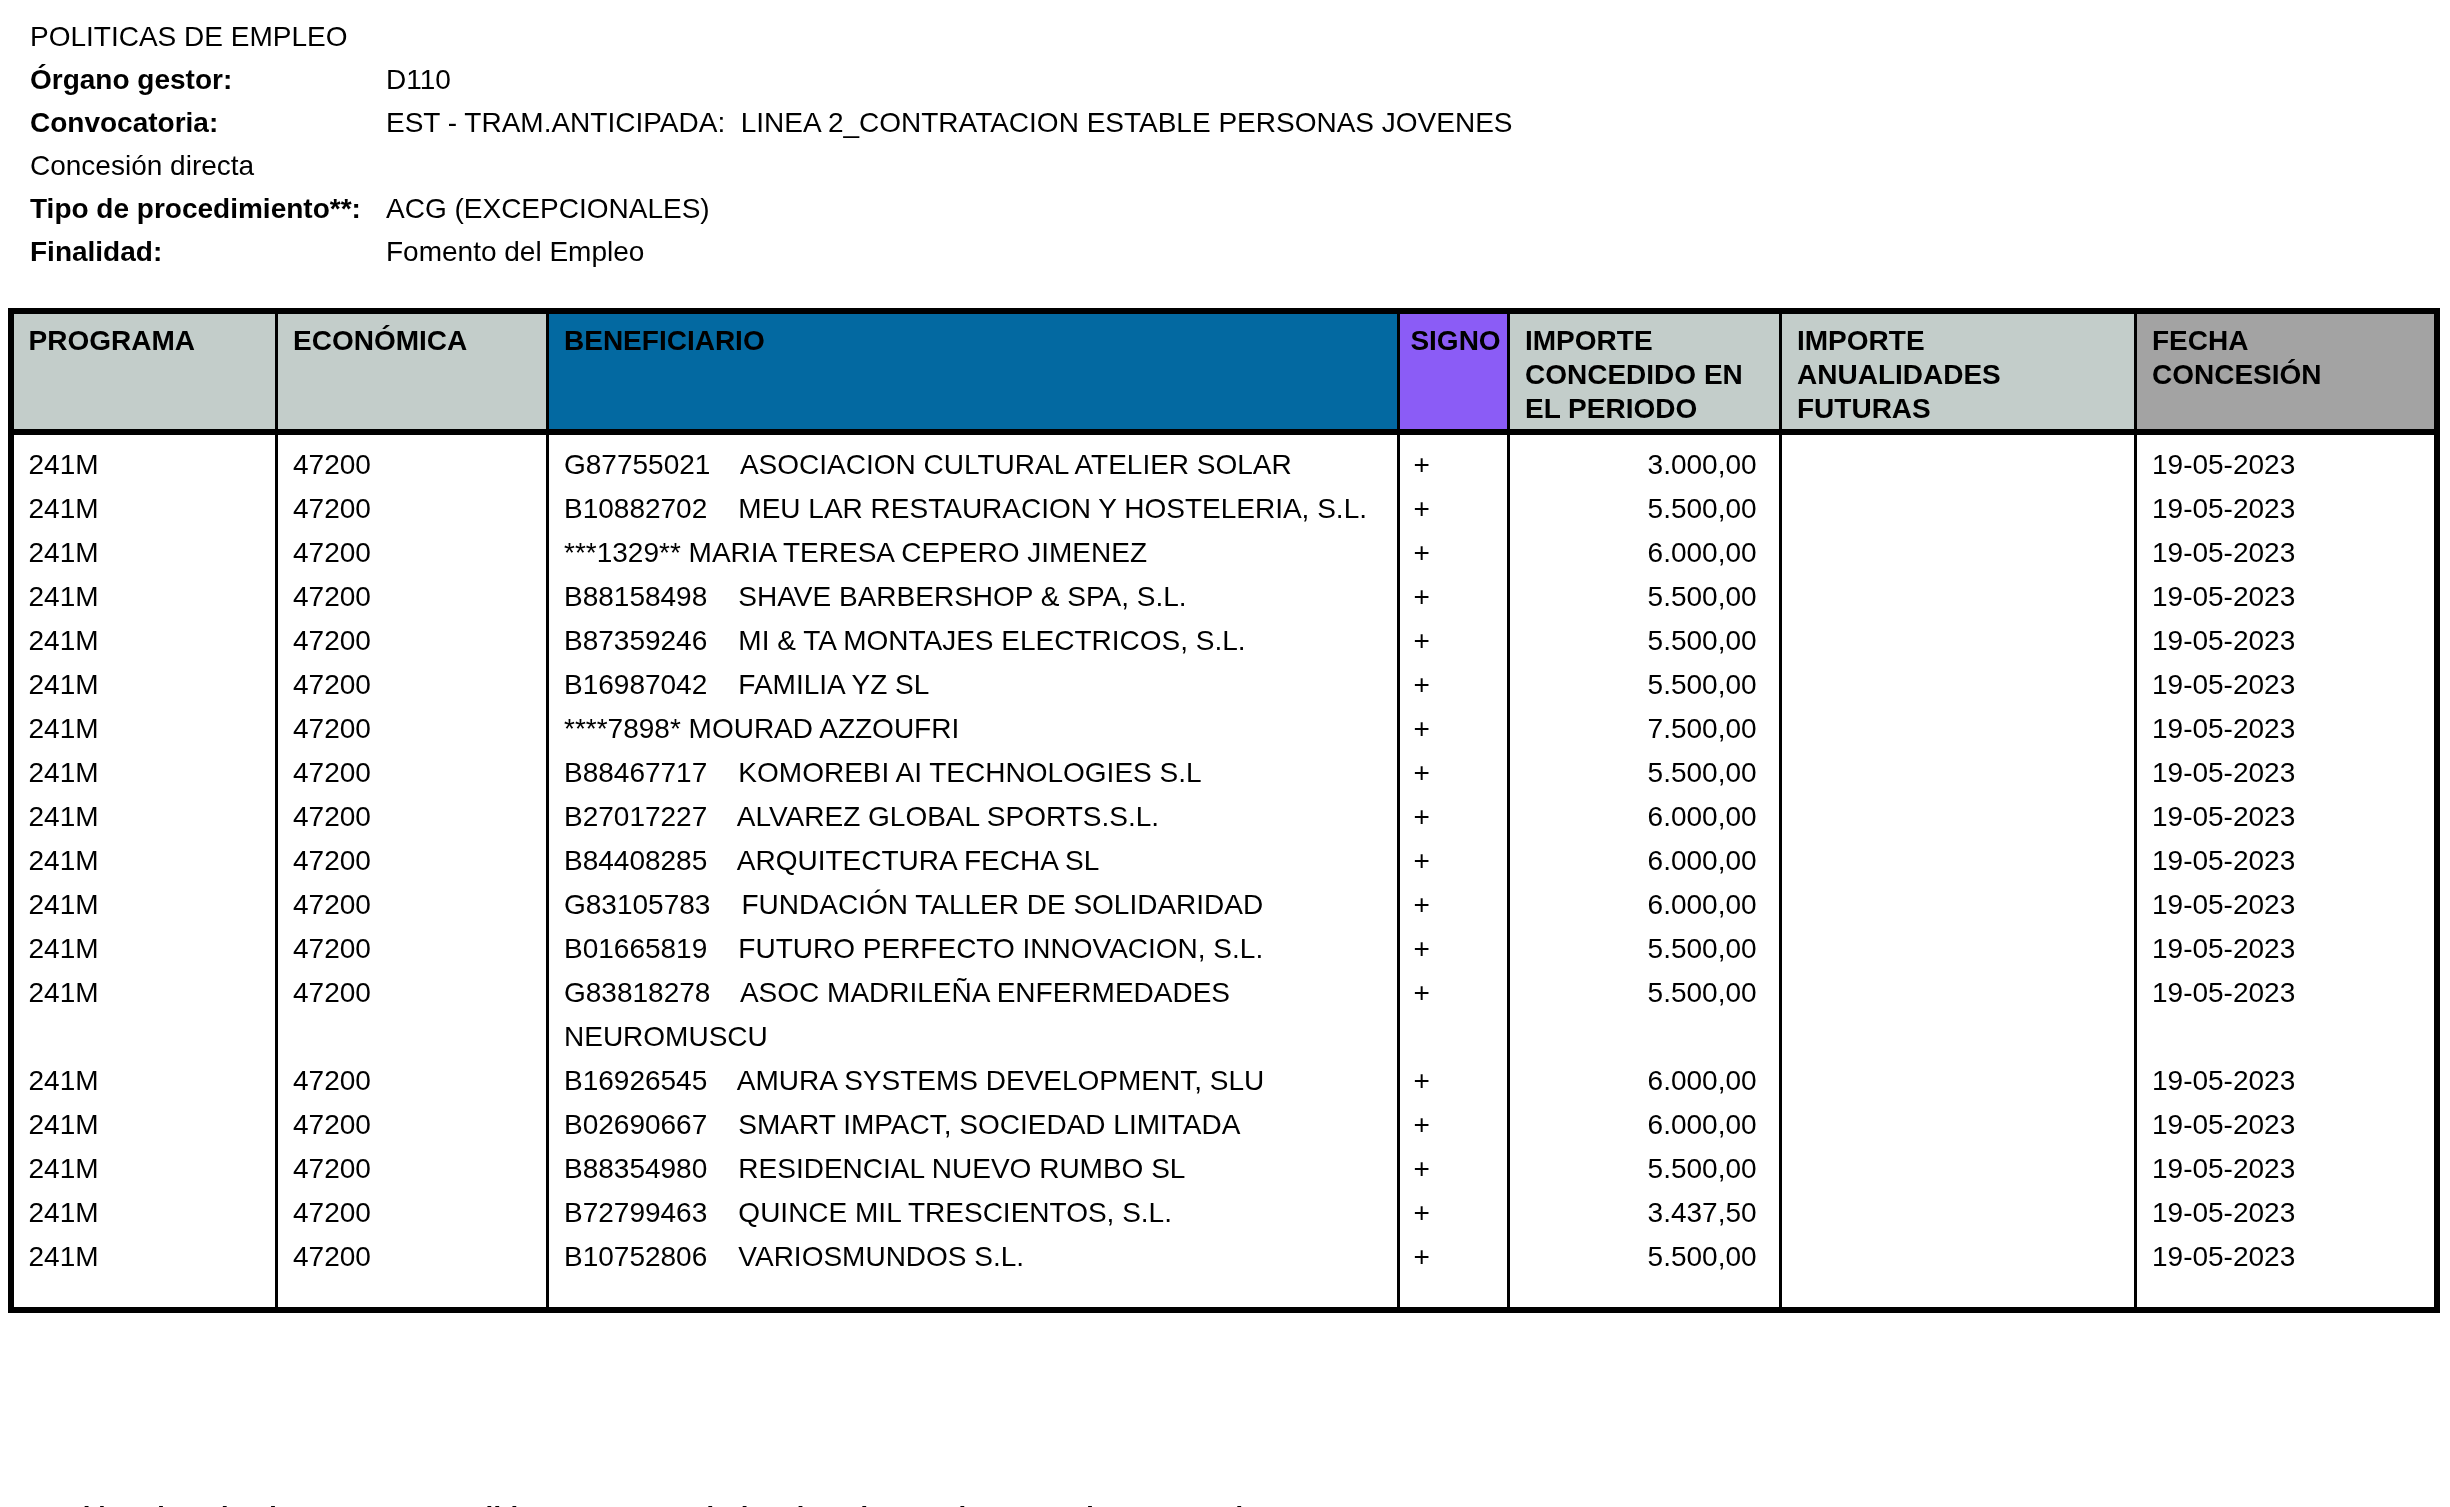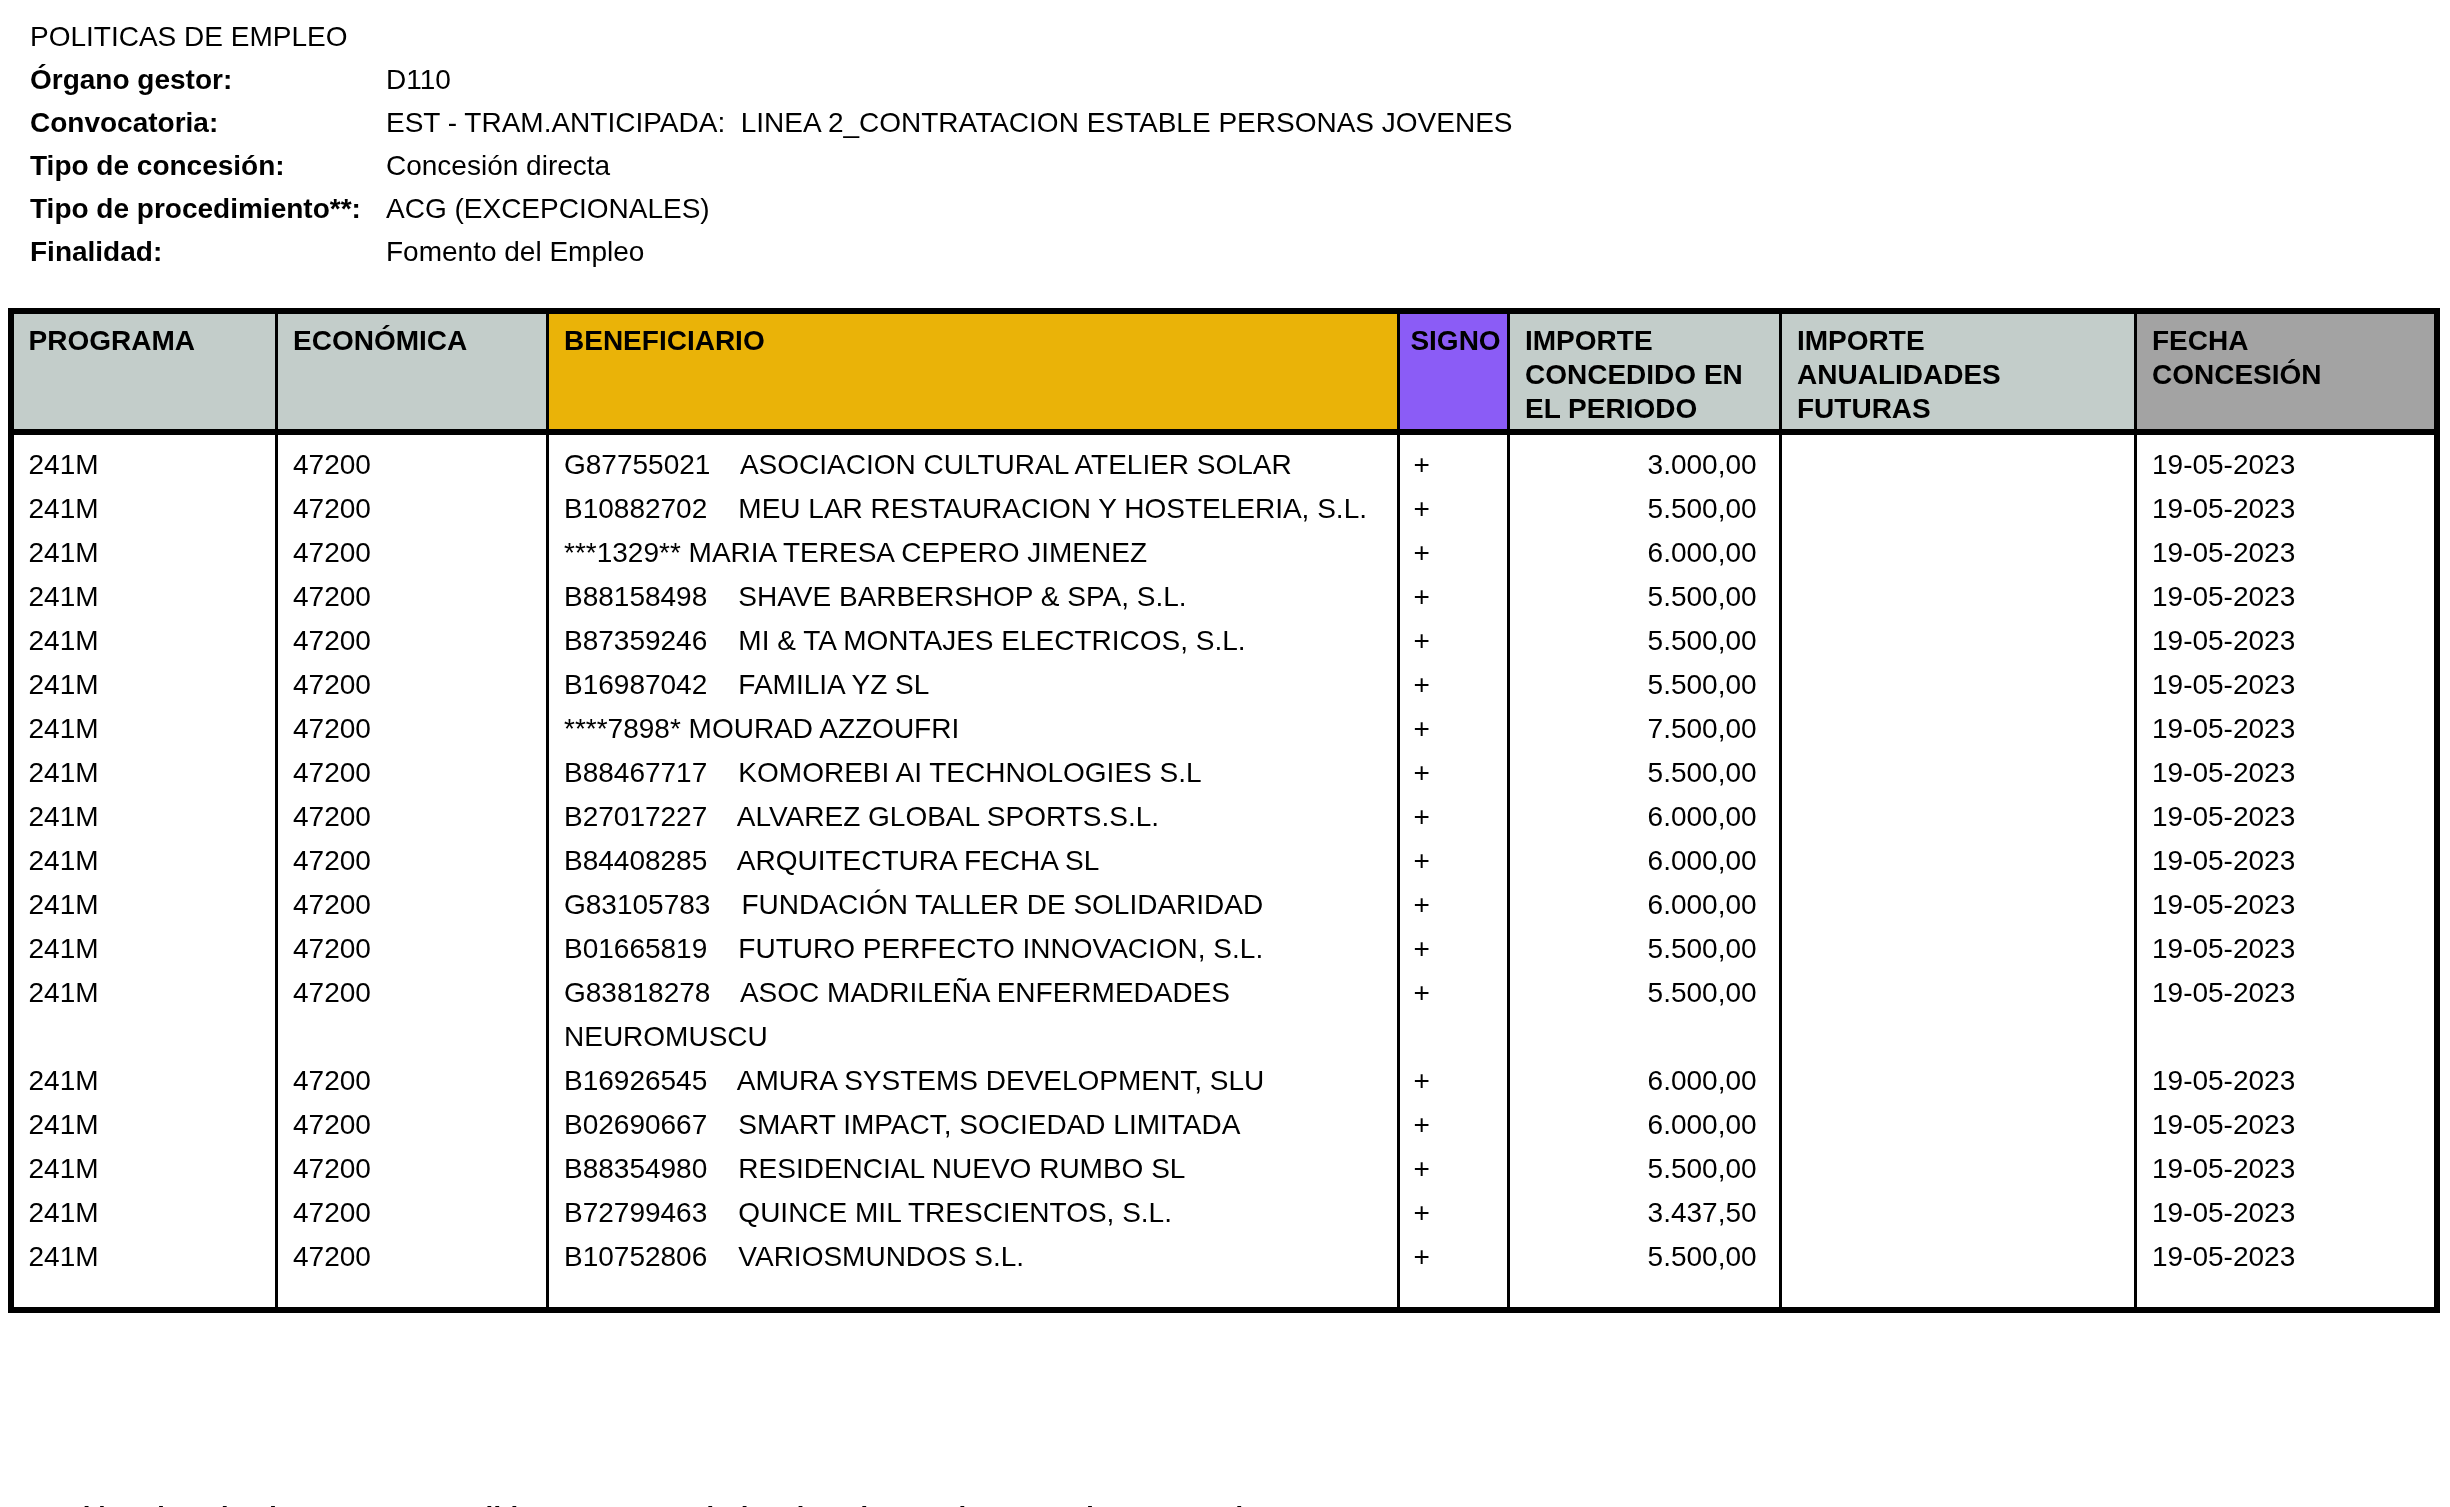--- a/index.html
+++ b/index.html
@@ -87,21 +87,20 @@
       <span class="info-label">Órgano gestor:</span>
       <span class="info-value">D110</span>
     </div>
 
     <div class="info-row">
       <span class="info-label">Convocatoria:</span>
       <span class="info-value">EST - TRAM.ANTICIPADA:  LINEA 2_CONTRATACION ESTABLE PERSONAS JOVENES</span>
     </div>
 
     <div class="info-row">
-      <span class="info-label">Tipo de concesión:</span>
       <span class="info-value">Concesión directa</span>
     </div>
 
     <div class="info-row">
       <span class="info-label">Tipo de procedimiento**:</span>
       <span class="info-value">ACG (EXCEPCIONALES)</span>
     </div>
 
     <div class="info-row">
       <span class="info-label">Finalidad:</span>
@@ -117,21 +116,21 @@
       <col class="c-beneficiario">
       <col class="c-signo">
       <col class="c-importe">
       <col class="c-anualidades">
       <col class="c-fecha">
   </colgroup>
   <thead>
     <tr>
       <th style="background: rgb(195, 205, 202);">PROGRAMA</th>
       <th style="background: rgb(195, 205, 202);">ECONÓMICA</th>
-      <th style="background: #eab308;">BENEFICIARIO</th>
+      <th style="background: #0369a1;">BENEFICIARIO</th>
       <th class="th-signo" style="background: #8b5cf6;">SIGNO</th>
       <th style="background: rgb(195, 205, 202);">IMPORTE
 CONCEDIDO EN
 EL PERIODO</th>
       <th style="background: rgb(195, 205, 202);">IMPORTE
 ANUALIDADES
 FUTURAS</th>
       <th style="background: #a3a3a3;">FECHA CONCESIÓN</th>
     </tr>
   </thead>

